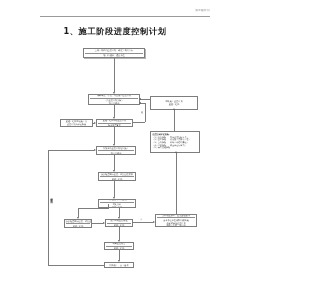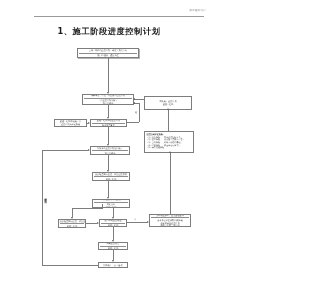--- a/index.html
+++ b/index.html
@@ -4,21 +4,21 @@
 <style>
   html,body{margin:0;padding:0;}
   body{
     width:210px;height:297px;
     background:#ffffff;
     font-family:"DejaVu Sans","Liberation Sans",sans-serif;
     overflow:hidden;
     position:relative;
     color:#000;
   }
-  #page{position:absolute;left:4px;top:0;width:210px;height:297px;}
+  #page{position:absolute;left:10px;top:0;width:210px;height:297px;}
 
   
   .hdr-code{
     position:absolute;right:8px;top:8px;
     font-size:2.6px;color:#8a8a8a;letter-spacing:.2px;
     white-space:nowrap;
   }
   .hdr-rule{
     position:absolute;left:30px;top:16px;width:170px;height:0;
     border-top:.6px solid #9a9a9a;

